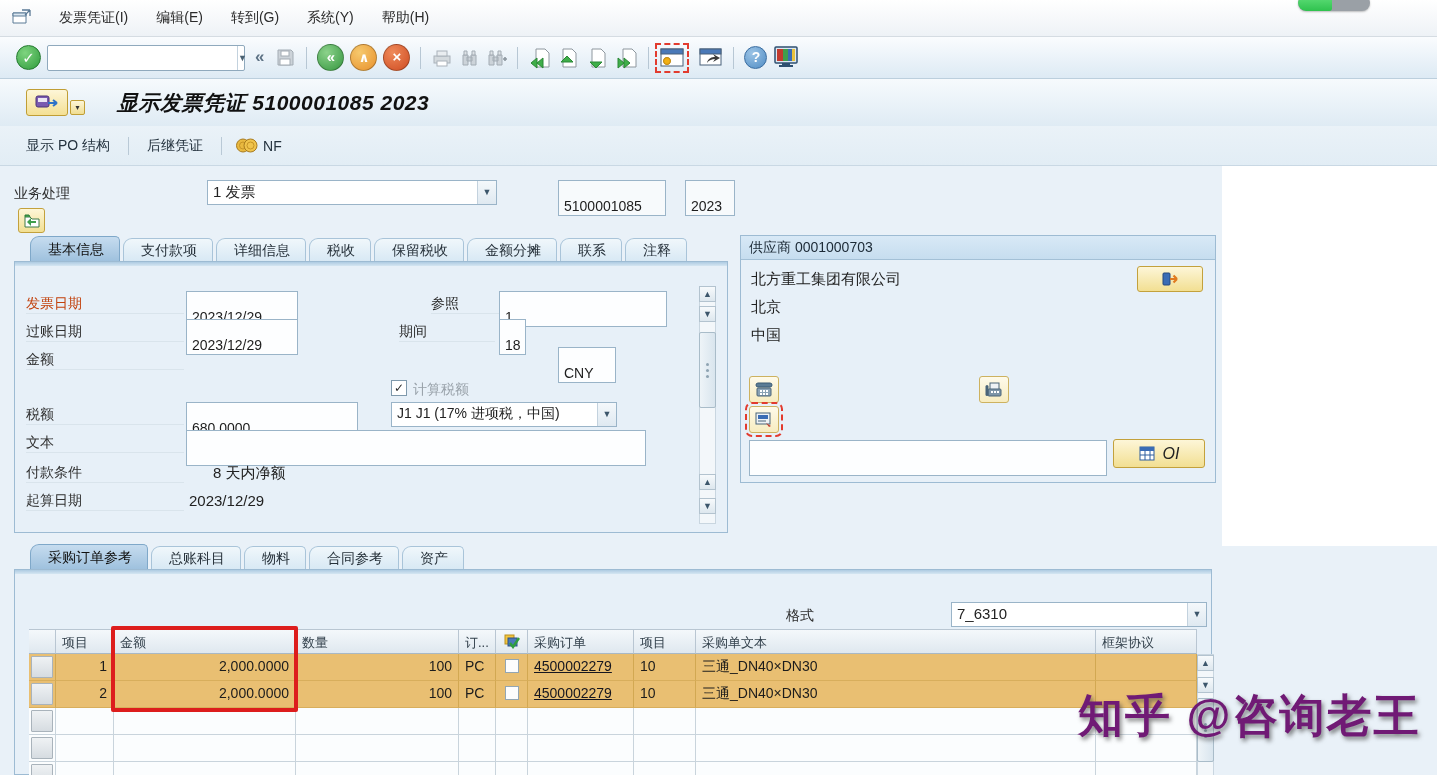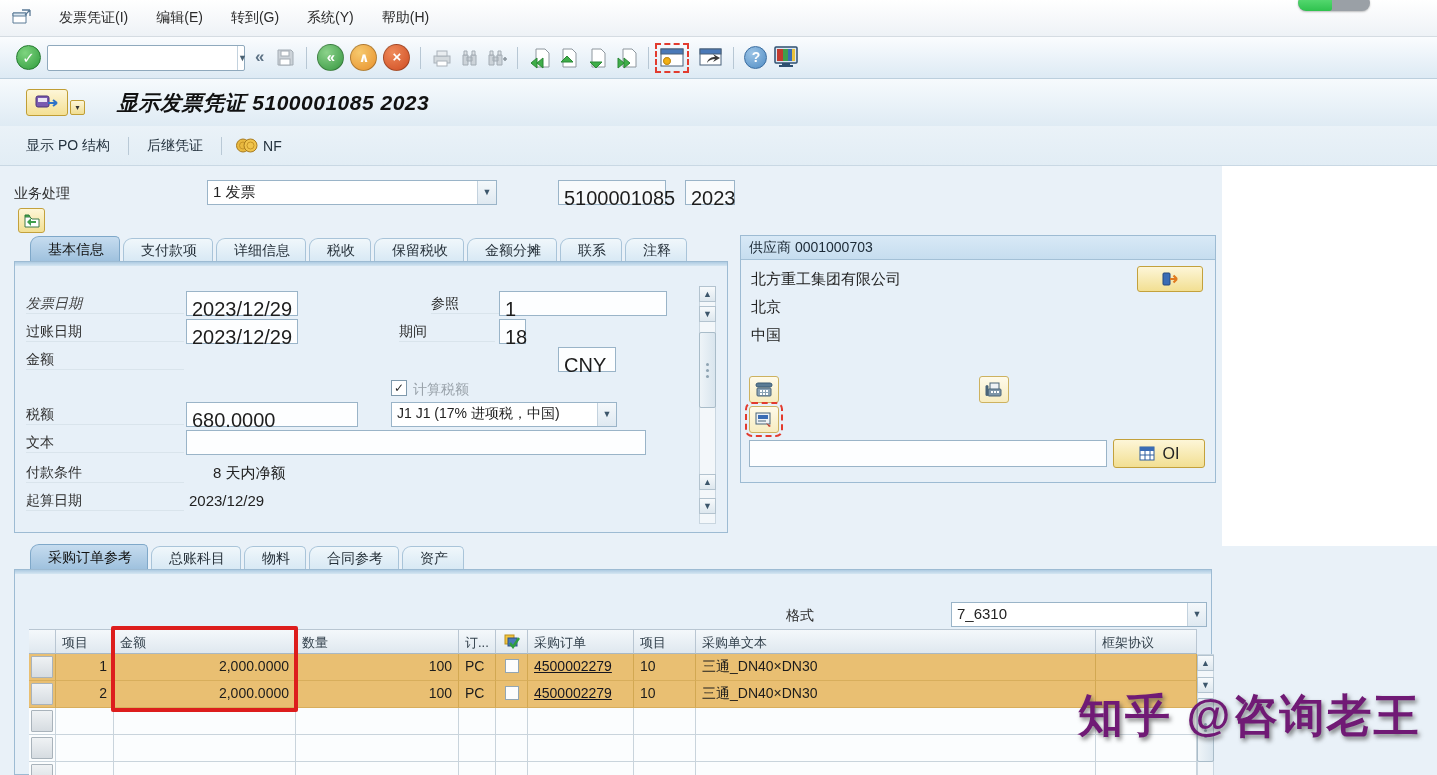--- a/index.html
+++ b/index.html
@@ -55,23 +55,23 @@
     display:flex; align-items:center; }
   .app-btn { padding:5px 12px; font-size:14px; color:#24323e; border-radius:3px; }
   .vsep { width:1px; height:18px; background:#b9c9d6; margin:0 6px; }
 
   
   .workarea { position:absolute; left:0; top:166px; width:1437px; height:609px; background:#e9f1f8; }
   .white-right { position:absolute; left:1222px; top:0px; width:215px; height:380px; background:#fff; }
 
   .field-label { font-size:14px; color:#2e2e2e; }
   .lbl-line { border-bottom:1px solid #d9e4ec; }
-  .blue-label { color:#404040;font-style:italic; }
-  .fld { background:#fdfeff; border:1px solid #9ab4c8; height:25px; font-size:20px;
-    padding:6px 5px; color:#1d1d1d; }
+  .blue-label { color:#c2410c; }
+  .fld { background:#fdfeff; border:1px solid #9ab4c8; height:25px; font-size:14px;
+    padding:17px 5px; color:#1d1d1d; }
   .fld-ro { background:#f7fafc; }
   .combo { background:#fff; border:1px solid #9ab4c8; height:25px; display:flex; font-size:15px; }
   .combo .val { flex:1; padding:2px 5px; white-space:nowrap; overflow:hidden; }
   .combo .arr { width:19px; border-left:1px solid #c3d2de; text-align:center; font-size:9px;
     line-height:23px; color:#3c566b; background:linear-gradient(#f4f8fb,#dfe9f1); }
 
   .yellow-btn { border:1px solid #c3a13c; border-radius:3px;
     background:linear-gradient(#fdf6d8,#f2df92); display:flex; align-items:center; justify-content:center; }
 
   
@@ -388,21 +388,21 @@
             <path d="M12 12l5 3-2 1z" fill="#c23a2e"></path>
           </svg>
       </div>
       <div class="abs fld" style="left:8px; top:204px; width:358px; height:27px;"></div>
       <div class="abs yellow-btn" style="left:372px; top:203px; width:92px; height:29px;">
         <svg width="16" height="15" viewBox="0 0 16 15" style="margin-right:8px;">
             <rect x="1" y="1" width="14" height="13" fill="#fff" stroke="#2f5f9e"></rect>
             <rect x="1" y="1" width="14" height="4" fill="#3a6cb5"></rect>
             <path d="M6 5v9M11 5v9M1 9h14" stroke="#2f5f9e"></path>
           </svg>
-        <span style="font-size:16px; color:#222;">OI</span>
+        <span style="font-size:16px; color:#222;font-style:italic;">OI</span>
       </div>
     </div>
 
     <div class="tabstrip" style="left:30px; top:378px;">
       <div class="tab active">采购订单参考</div>
       <div class="tab">总账科目</div>
       <div class="tab">物料</div>
       <div class="tab">合同参考</div>
       <div class="tab">资产</div>
     </div>

